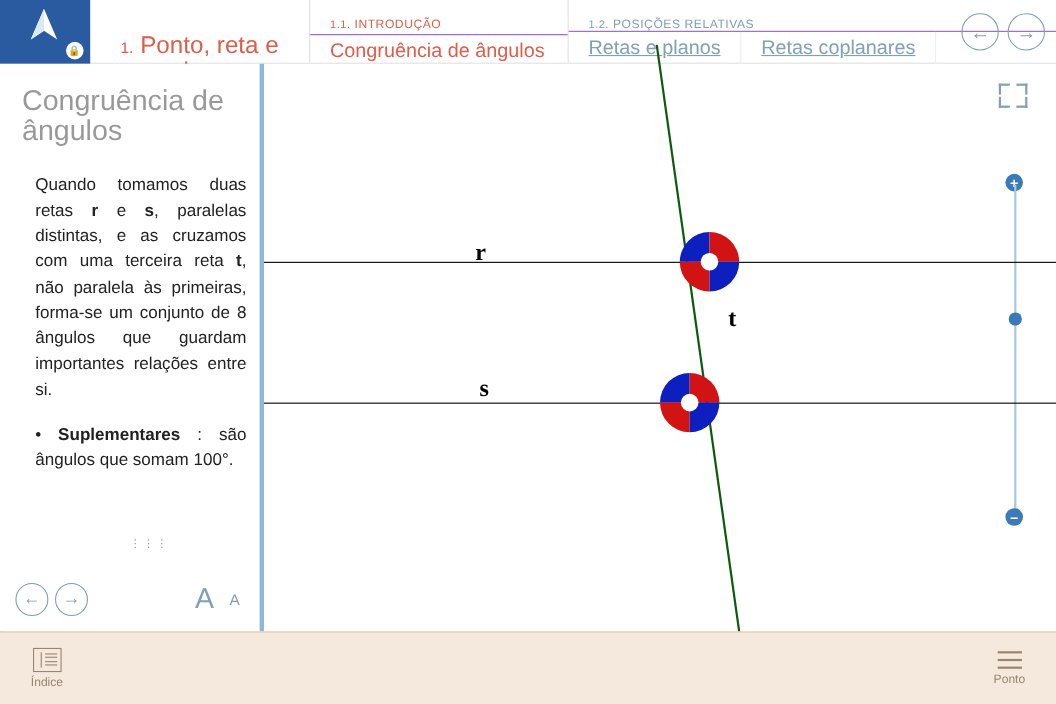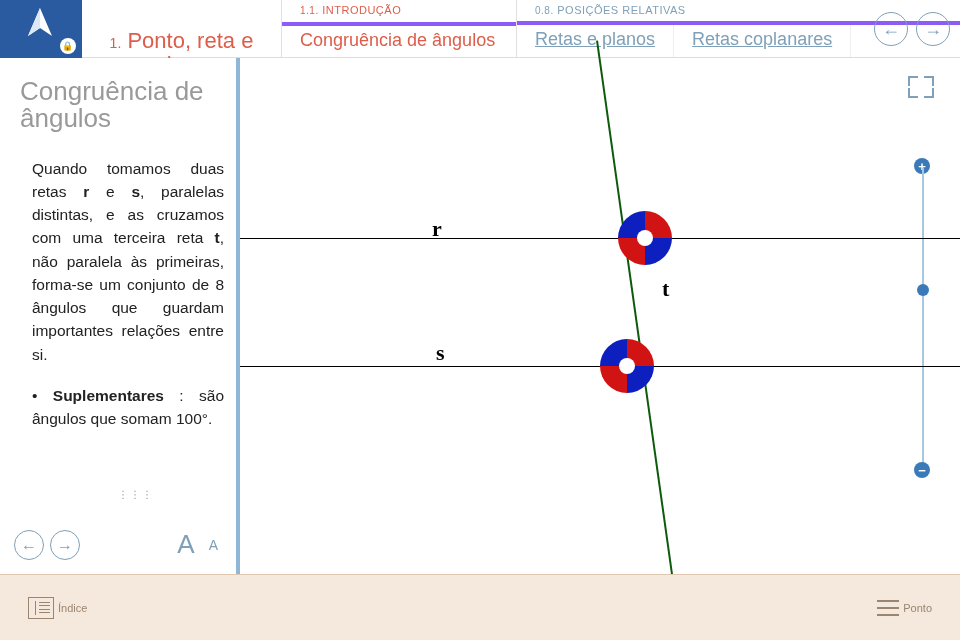--- a/index.html
+++ b/index.html
@@ -10,21 +10,21 @@
 .logo-box { width: 82px; height: 58px; background: #2a5aa0; position: relative; }
 .logo-box svg { position: absolute; top: 6px; left: 20px; }
 .lock-badge { position: absolute; bottom: 4px; right: 6px; width: 16px; height: 16px; background: #fff; border-radius: 50%; display: flex; align-items: center; justify-content: center; font-size: 9px; color: #2a5aa0; }
 
 .breadcrumb-col { border-right: 1px solid #e0e0e0; display: flex; flex-direction: column; }
 .chapter-col { width: 200px; display: flex; align-items: center; justify-content: center; }
 .chapter-title { color: #de5d4a; font-size: 22px; font-weight: 300; line-height: 1.05; text-align: center; margin-top: 48px; }
 .chapter-title .num { font-size: 14px; }
 
 .section-col { flex: 0 0 auto; }
-.section-header { height: 26px; padding: 4px 18px 0; color: #de5d4a; font-size: 11px; letter-spacing: 0.5px; border-bottom: 4px solid #8b5cf6; }
+.section-header { height: 26px; padding: 4px 18px 0; color: #de5d4a; font-size: 11px; letter-spacing: 0.5px; border-bottom: 1px solid #8b5cf6; margin-top: 12px; }
 .section-header.gray { color: #7fa0b8; }
 .section-header .snum { font-size: 10px; }
 .subsection { height: 32px; padding: 4px 18px 0; color: #de5d4a; font-size: 18px; font-weight: 300; }
 
 .multi-sub { display: flex; }
 .multi-sub > div { padding: 4px 18px 0; height: 32px; color: #7fa0b8; font-size: 18px; font-weight: 300; border-right: 1px solid #eee; text-decoration: underline; }
 
 .nav-arrows { position: absolute; right: 10px; top: 12px; display: flex; gap: 8px; }
 .nav-circle { width: 34px; height: 34px; border: 1.5px solid #7fa0b8; border-radius: 50%; display: flex; align-items: center; justify-content: center; color: #7fa0b8; font-size: 18px; cursor: pointer; }
 
@@ -68,21 +68,21 @@
 .q-tl { top: 0; left: 0; border-top-left-radius: 27px; }
 .q-tr { top: 0; right: 0; border-top-right-radius: 27px; }
 .q-bl { bottom: 0; left: 0; border-bottom-left-radius: 27px; }
 .q-br { bottom: 0; right: 0; border-bottom-right-radius: 27px; }
 .red { background: #d11313; }
 .blue { background: #0d1fbf; }
 .disc-hole { position: absolute; top: 19px; left: 19px; width: 16px; height: 16px; background: #fff; border-radius: 50%; }
 
 
 .bottom-bar { position: absolute; bottom: 0; left: 0; right: 0; height: 66px; background: #f5e8dc; border-top: 1px solid #e0c8b0; display: flex; align-items: center; justify-content: space-between; padding: 0 28px; }
-.bb-item { display: flex; flex-direction: row; align-items: center; gap: 4px; color: #9a8570; font-size: 11px; cursor: pointer; }
+.bb-item { display: flex; flex-direction: column; align-items: center; gap: 4px; color: #9a8570; font-size: 11px; cursor: pointer; }
 .bb-icon { width: 26px; height: 22px; border: 1.5px solid #9a8570; position: relative; }
 .bb-icon::before { content: ''; position: absolute; left: 6px; top: 3px; bottom: 3px; width: 1px; background: #9a8570; }
 .bb-lines { position: absolute; left: 10px; right: 3px; top: 4px; bottom: 4px; display: flex; flex-direction: column; justify-content: space-between; }
 .bb-lines span { height: 1px; background: #9a8570; }
 .hamburger { width: 22px; display: flex; flex-direction: column; gap: 5px; }
 .hamburger span { height: 2px; background: #9a8570; }
 
 .drag-handle { position: absolute; left: 118px; bottom: 74px; color: #7fa0b8; font-size: 10px; letter-spacing: 2px; }
 .vscroll { position: absolute; left: 0; top: 58px; bottom: 66px; width: 4px; background: #b85540; }
 </style>
@@ -101,21 +101,21 @@
   <div class="breadcrumb-col chapter-col">
     <div class="chapter-title"><span class="num">1.</span> <span>Ponto, reta e plano</span></div>
   </div>
 
   <div class="breadcrumb-col section-col" style="width:235px">
     <div class="section-header"><span class="snum">1.1.</span> <span>INTRODUÇÃO</span></div>
     <div class="subsection">Congruência de ângulos</div>
   </div>
 
   <div class="breadcrumb-col section-col" style="flex:1;border-right:none">
-    <div class="section-header gray"><span class="snum">0.8.</span> <span>POSIÇÕES RELATIVAS</span></div>
+    <div class="section-header gray"><span class="snum">1.2.</span> <span>POSIÇÕES RELATIVAS</span></div>
     <div class="multi-sub">
       <div>Retas e planos</div>
       <div>Retas coplanares</div>
     </div>
   </div>
 
   <div class="nav-arrows">
     <div class="nav-circle">←</div>
     <div class="nav-circle">→</div>
   </div>

